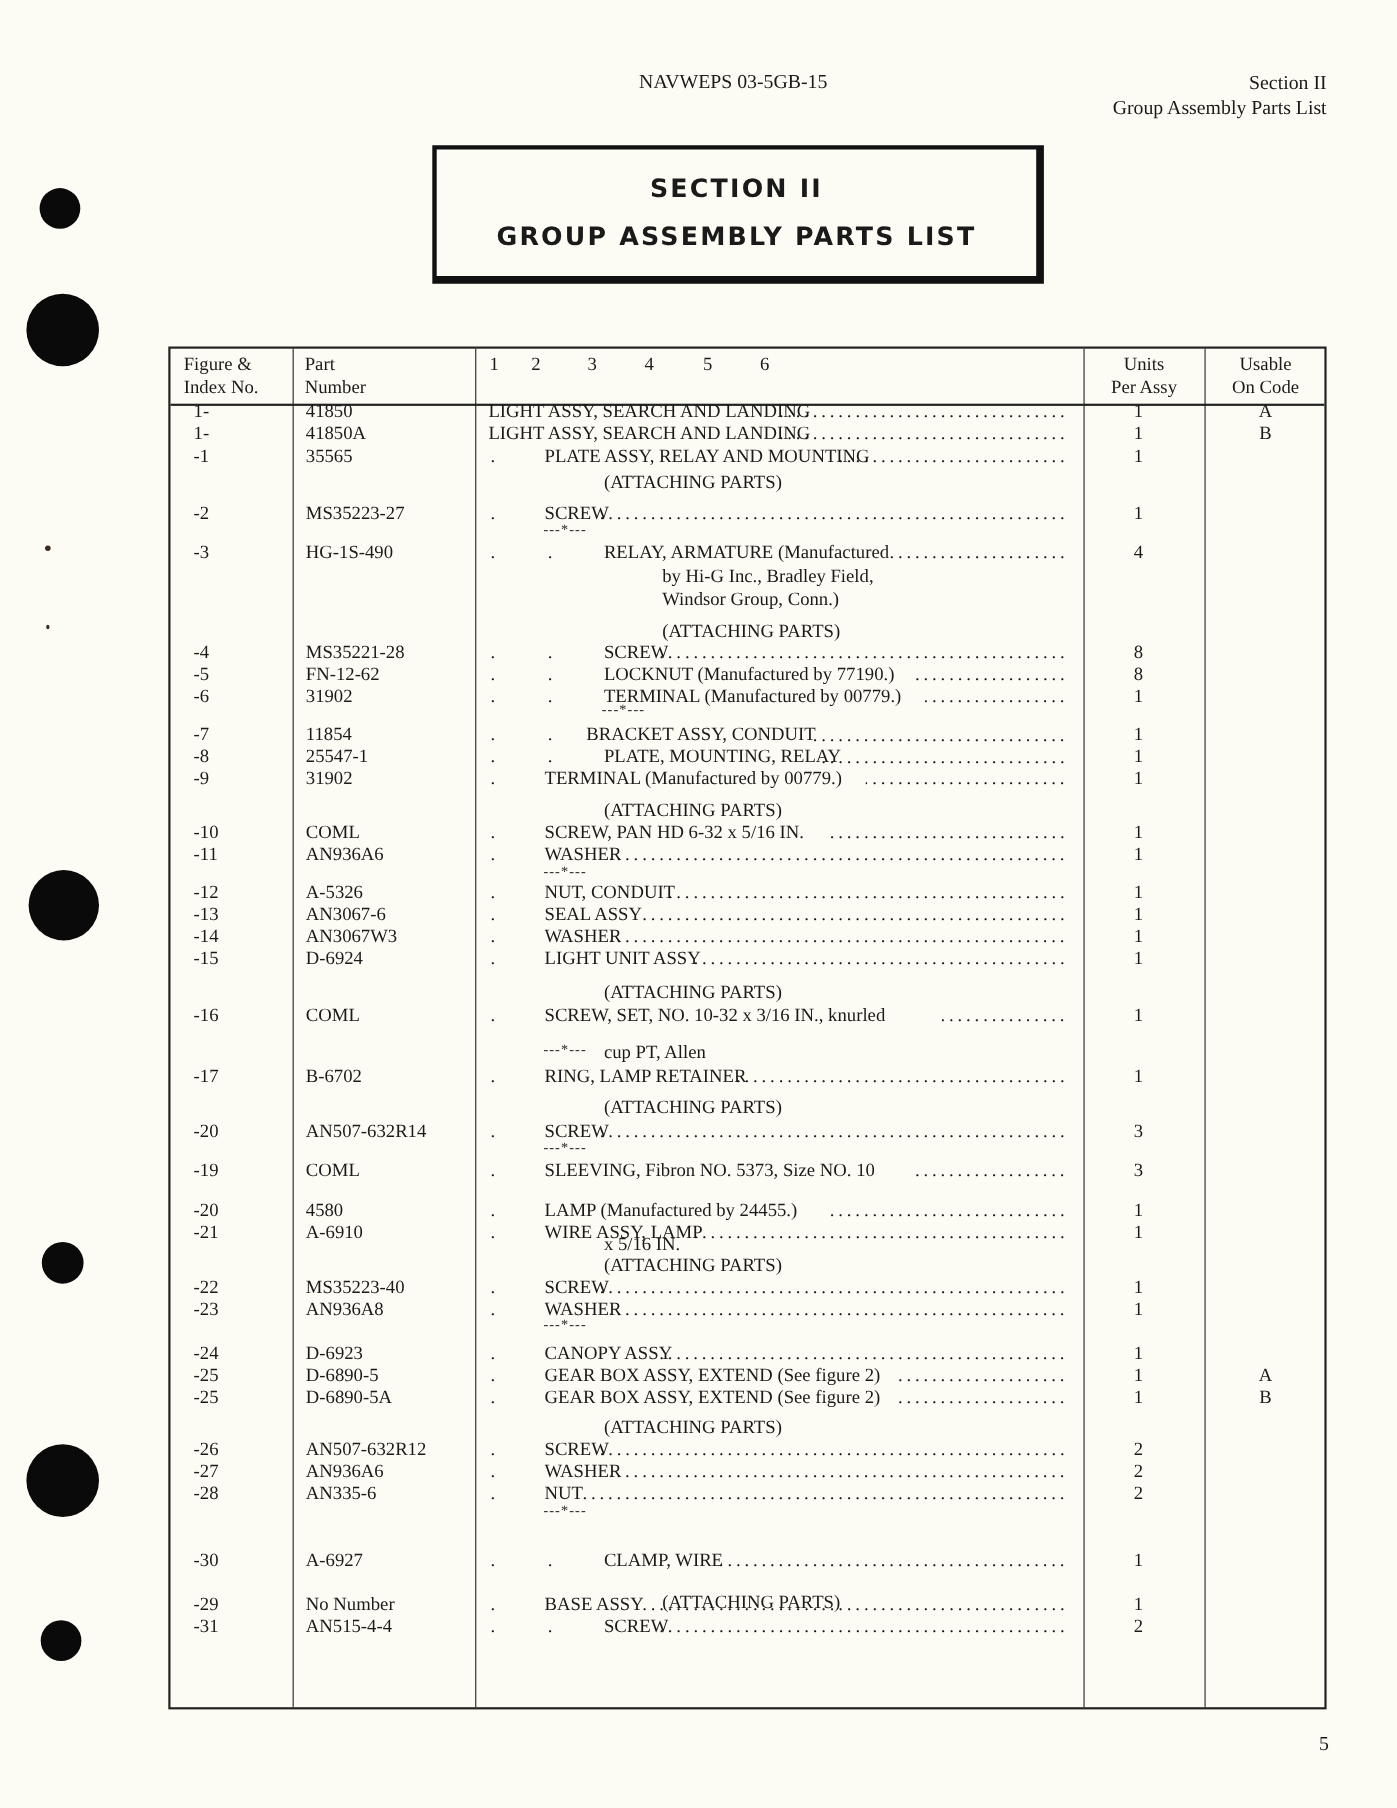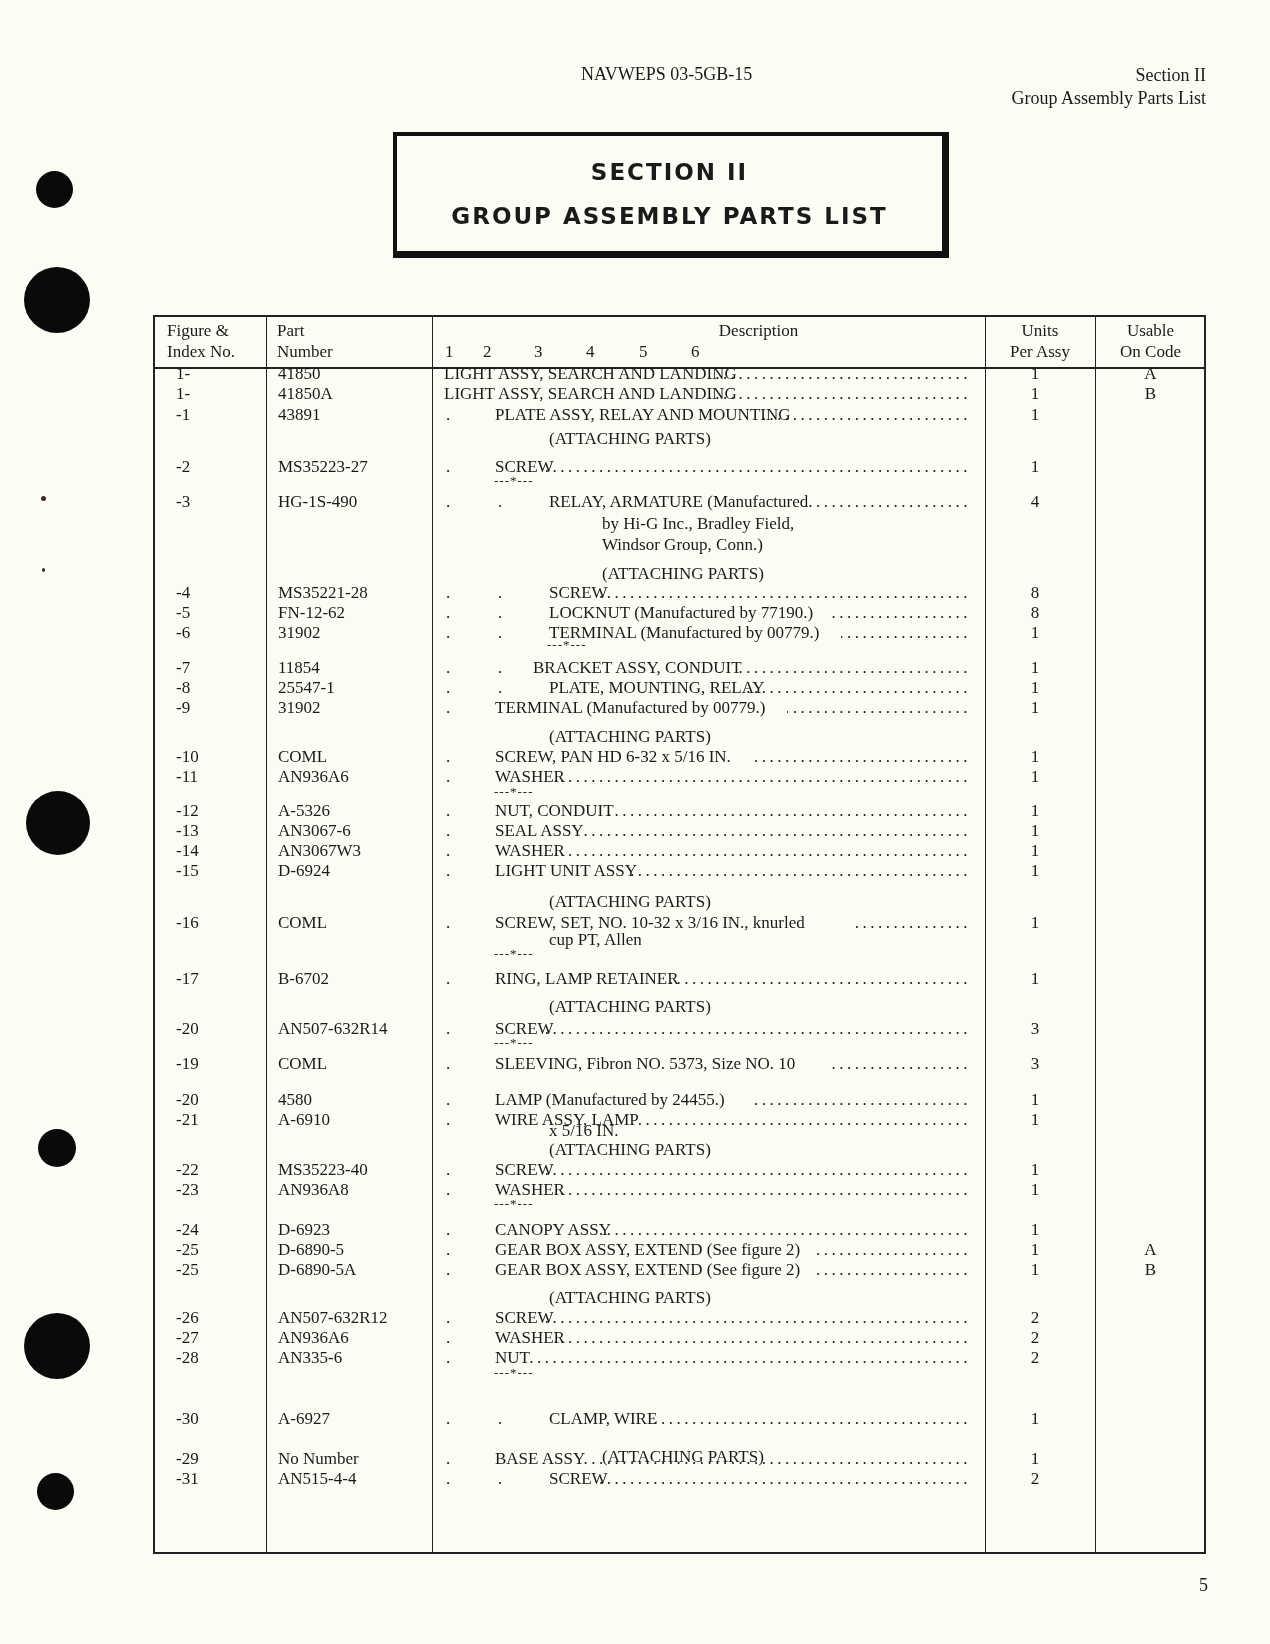--- a/index.html
+++ b/index.html
@@ -65,21 +65,20 @@
 
   <div class="th" style="left:12px;top:3px;">
     <div>Figure &amp;</div>
     <div>Index No.</div>
   </div>
   <div class="th" style="left:122px;top:3px;">
     <div>Part</div>
     <div>Number</div>
   </div>
   <div class="th" style="left:277px;width:553px;top:3px;">
-    <div style="text-align:center;padding-left:100px;">Description</div>
     <div style="position:relative;height:21px;">
       <span style="position:absolute;left:13px">1</span>
       <span style="position:absolute;left:51px">2</span>
       <span style="position:absolute;left:102px">3</span>
       <span style="position:absolute;left:154px">4</span>
       <span style="position:absolute;left:207px">5</span>
       <span style="position:absolute;left:259px">6</span>
     </div>
   </div>
   <div class="th" style="left:830px;width:110px;top:3px;text-align:center;">
@@ -116,21 +115,21 @@
     <div class="row" style="top: 67px;">
       <span class="c-fig">1-</span>
       <span class="c-part">41850A</span>
       <span class="c-desc" style="left: 289px;">LIGHT ASSY, SEARCH AND LANDING</span>
       <span class="dots" style="left: 555px; width: 261px; right: auto; text-align: right; direction: rtl;">............................................................</span>
       <span class="c-units">1</span>
       <span class="c-code">B</span>
     </div>
     <div class="row" style="top: 88px;">
       <span class="c-fig">-1</span>
-      <span class="c-part">43891</span>
+      <span class="c-part">35565</span>
       <span class="ind-dot" style="left: 291px;">.</span>
       <span class="c-desc" style="left: 340px;">PLATE ASSY, RELAY AND MOUNTING</span>
       <span class="dots" style="left: 606px; width: 210px; right: auto; text-align: right; direction: rtl;">............................................................</span>
       <span class="c-units">1</span>
       <span class="c-code"></span>
     </div>
     <div class="row" style="top: 140px;">
       <span class="c-fig">-2</span>
       <span class="c-part">MS35223-27</span>
       <span class="ind-dot" style="left: 291px;">.</span>
@@ -266,21 +265,21 @@
     </div>
     <div class="row" style="top: 596px;">
       <span class="c-fig">-16</span>
       <span class="c-part">COML</span>
       <span class="ind-dot" style="left: 291px;">.</span>
       <span class="c-desc" style="left: 340px;">SCREW, SET, NO. 10-32 x 3/16 IN., knurled</span>
       <span class="dots" style="left: 700.6px; width: 115.4px; right: auto; text-align: right; direction: rtl;">............................................................</span>
       <span class="c-units">1</span>
       <span class="c-code"></span>
     </div>
-    <div class="cont" style="top: 613px; left: 394px;">cup PT, Allen</div>
+    <div class="cont" style="top: 630px; left: 394px;">cup PT, Allen</div>
     <div class="row" style="top: 652px; padding-left: 12px;">
       <span class="c-fig">-17</span>
       <span class="c-part">B-6702</span>
       <span class="ind-dot" style="left: 291px;">.</span>
       <span class="c-desc" style="left: 340px;">RING, LAMP RETAINER</span>
       <span class="dots" style="left: 511.4px; width: 304.6px; right: auto; text-align: right; direction: rtl;">............................................................</span>
       <span class="c-units">1</span>
       <span class="c-code"></span>
     </div>
     <div class="row" style="top: 702px;">

